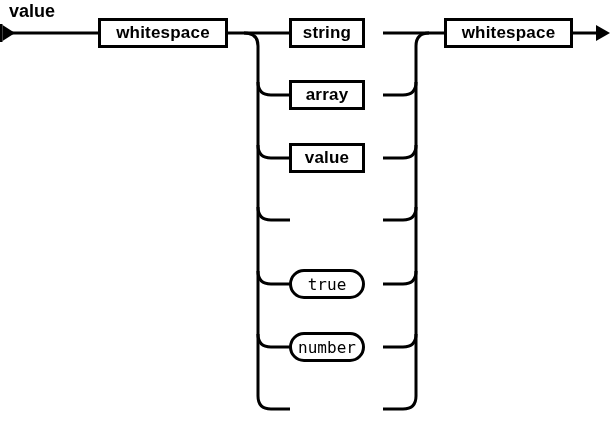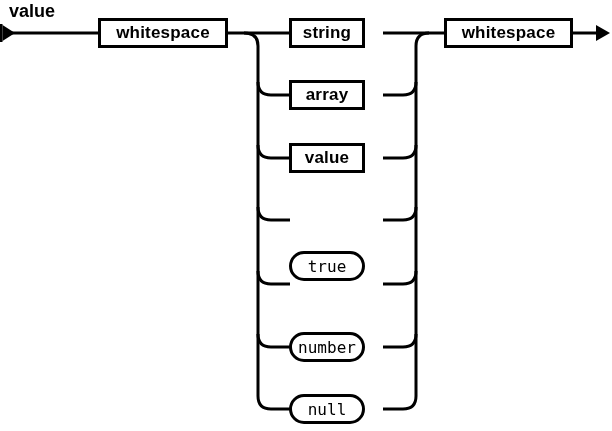--- a/index.html
+++ b/index.html
@@ -101,19 +101,18 @@
     </g>
   </svg>
 
   <div id="title">value</div>
 
   <div class="node rect ws lbl-bold">whitespace</div>
 
   <div class="node rect lbl-bold" style="top:18px">string</div>
   <div class="node rect lbl-bold" style="top:80px">array</div>
   <div class="node rect lbl-bold" style="top:143px">value</div>
-  <div class="node pill lbl-mono" style="top:251px">true</div>
+  <div class="node pill lbl-mono" style="top:269px">true</div>
   <div class="node pill lbl-mono" style="top:332px">number</div>
-  <div class="node pill lbl-mono" style="top:394px">null</div>
 
   <div class="node rect ws2 lbl-bold">whitespace</div>
 
 </div>
 
 </body></html>

